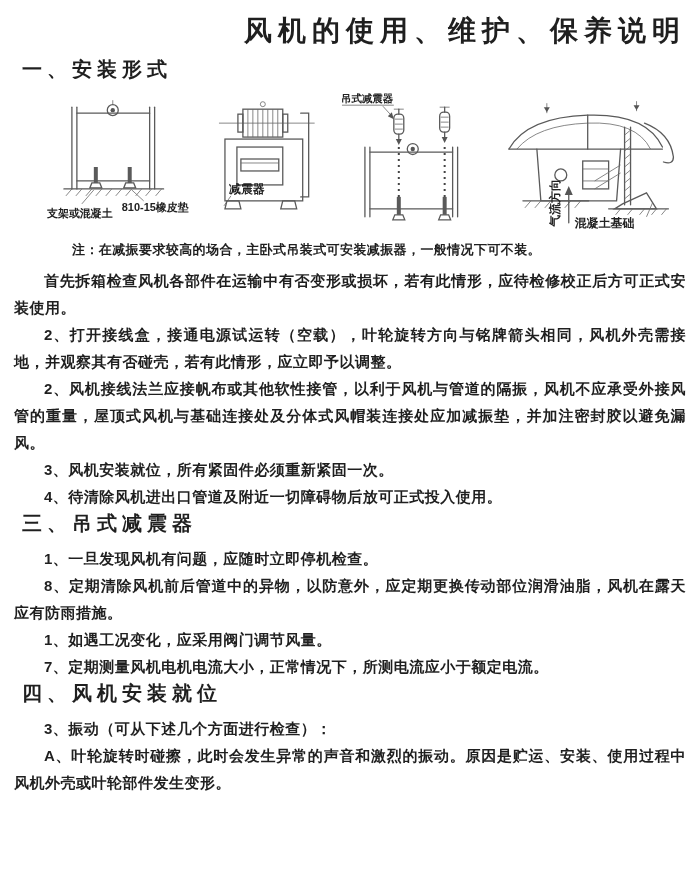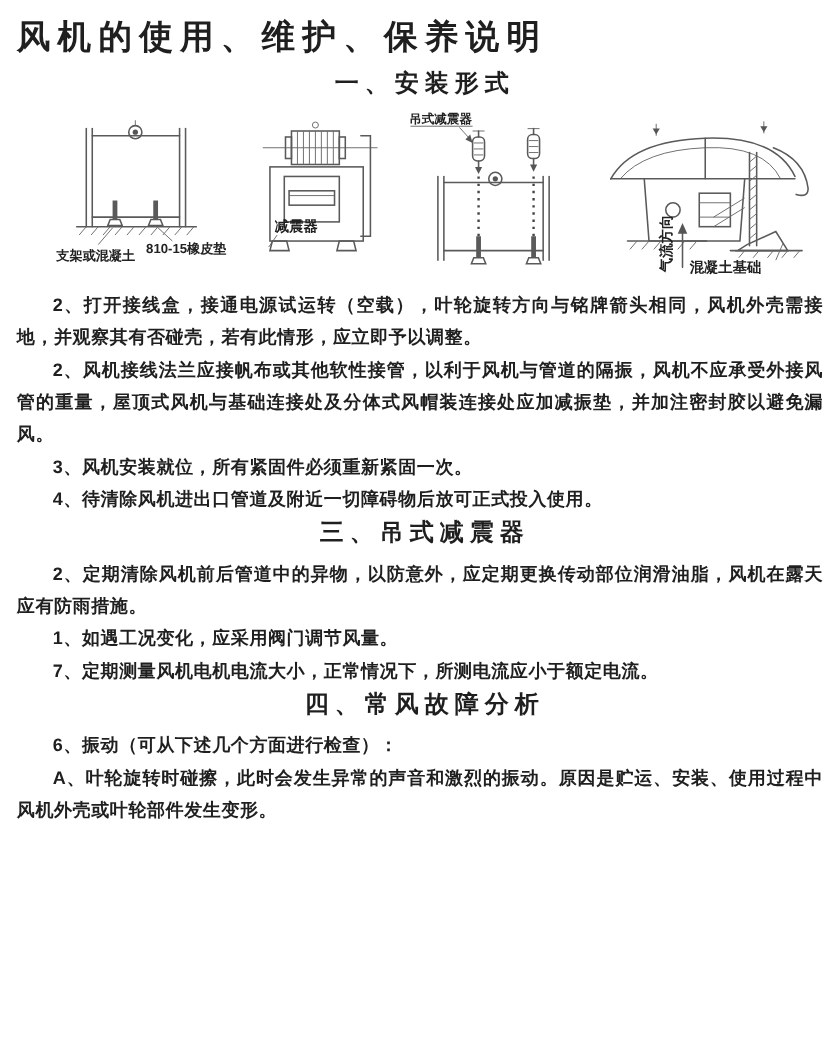--- a/index.html
+++ b/index.html
@@ -9,32 +9,31 @@
     margin:0 auto;
     background:#ffffff;
     color:#1f1f1f;
     font-family:"Liberation Sans","DejaVu Sans",sans-serif;
     overflow:hidden;
     box-sizing:border-box;
     padding:0 14px;
   }
   .title{
     margin:12px 0 6px;
-    text-align:left;
+    text-align:right;
     font-size:28px;
     font-weight:700;
     letter-spacing:6px;
   }
   h2.sec-heading{
     margin:0;
     padding:0 0 0 8px;
     font-size:20px;
     font-weight:700;
     letter-spacing:5px;
-    text-align:center;
   }
   .h-s1{margin-top:16px;}
   .h-s2{margin-top:16px;}
   .h-s3{margin-top:12px;}
   .h-s4{margin-top:30px;}
   .diagram-row{
     margin-top:8px;
     padding-left:28px;
     display:flex;
     align-items:flex-start;
@@ -203,34 +202,37 @@
 
       <g>
         <text transform="translate(64,136) rotate(-90)" x="0" y="0" font-size="12">气流方向</text>
         <line class="ln" x1="74" y1="132" x2="74" y2="102"></line>
         <polygon class="fillink" points="70,104 78,104 74,95"></polygon>
       </g>
       <text x="80" y="136" font-size="12">混凝土基础</text>
     </svg>
   </div>
 
+  <p class="note">注：在减振要求较高的场合，主卧式吊装式可安装减振器，一般情况下可不装。</p>
 
   <div class="body-text">
+    <p>首先拆箱检查风机各部件在运输中有否变形或损坏，若有此情形，应待检修校正后方可正式安装使用。</p>
     <p>2、打开接线盒，接通电源试运转（空载），叶轮旋转方向与铭牌箭头相同，风机外壳需接地，并观察其有否碰壳，若有此情形，应立即予以调整。</p>
     <p>2、风机接线法兰应接帆布或其他软性接管，以利于风机与管道的隔振，风机不应承受外接风管的重量，屋顶式风机与基础连接处及分体式风帽装连接处应加减振垫，并加注密封胶以避免漏风。</p>
     <p>3、风机安装就位，所有紧固件必须重新紧固一次。</p>
     <p>4、待清除风机进出口管道及附近一切障碍物后放可正式投入使用。</p>
   </div>
 
   <h2 class="sec-heading h-s3">三、吊式减震器</h2>
   <div class="body-text">
-    <p>2、定期清除风机前后管道中的异物，以防意外，应定期更换传动部位润滑油脂，风机在露天应有防雨措施。</p>
+    <p>1、一旦发现风机有问题，应随时立即停机检查。</p>
+    <p>8、定期清除风机前后管道中的异物，以防意外，应定期更换传动部位润滑油脂，风机在露天应有防雨措施。</p>
     <p>1、如遇工况变化，应采用阀门调节风量。</p>
     <p>7、定期测量风机电机电流大小，正常情况下，所测电流应小于额定电流。</p>
   </div>
 
-  <h2 class="sec-heading h-s4">四、常风故障分析</h2>
+  <h2 class="sec-heading h-s4">四、风机安装就位</h2>
   <div class="body-text">
-    <p>6、振动（可从下述几个方面进行检查）：</p>
+    <p>3、振动（可从下述几个方面进行检查）：</p>
     <p>A、叶轮旋转时碰擦，此时会发生异常的声音和激烈的振动。原因是贮运、安装、使用过程中风机外壳或叶轮部件发生变形。</p>
   </div>
 
 </div>
 
 </body></html>

